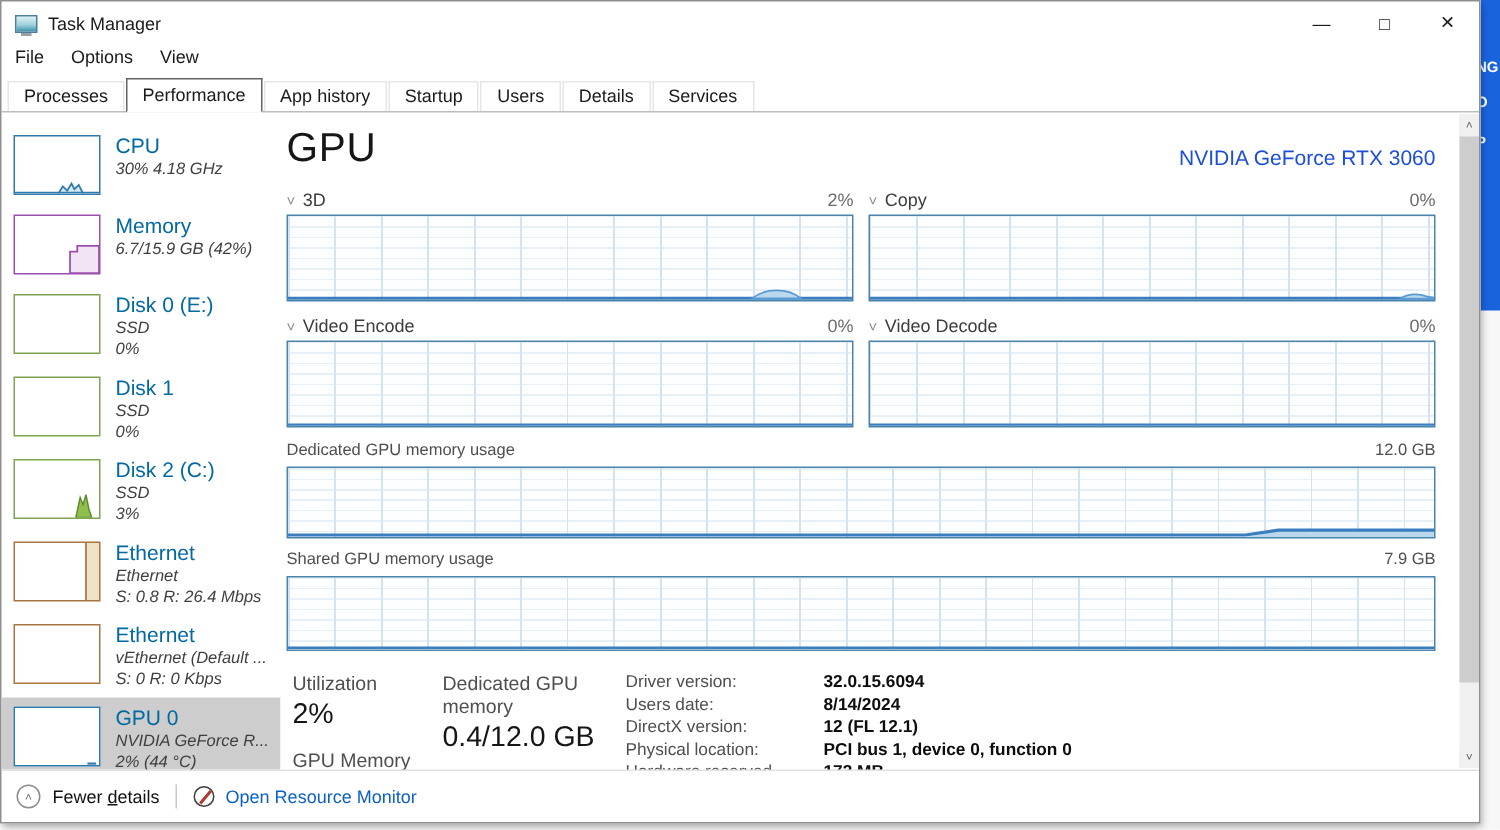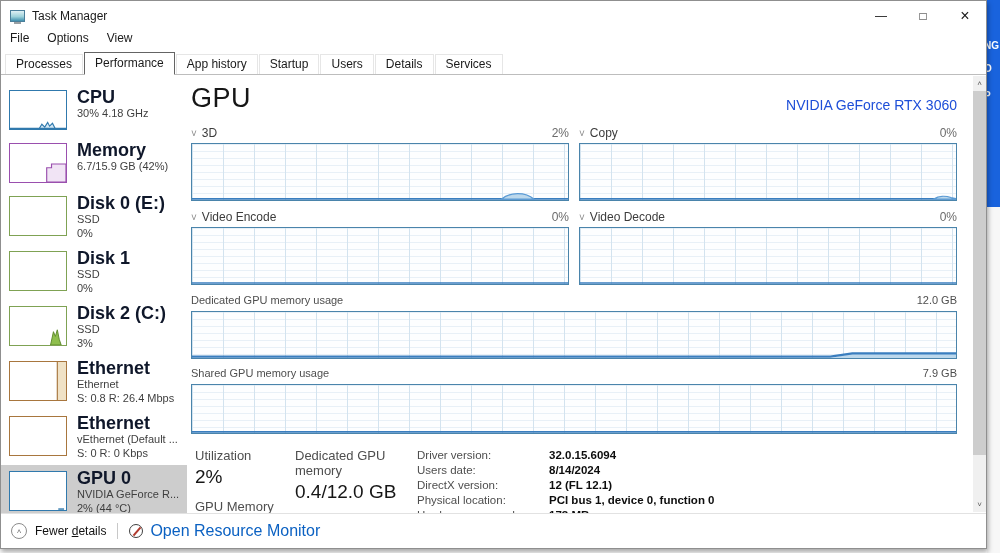--- a/index.html
+++ b/index.html
@@ -54,22 +54,22 @@
   .sidebar { position:absolute; left:0; top:0; bottom:0; width:186px; padding-top:9px; overflow:hidden; }
   .sb-item { display:flex; align-items:flex-start; padding:5px 6px 5px 8px; min-height:53px; }
   .sb-item.selected { background:#cdcdcd; }
   .thumb { width:58px; height:40px; background:#fff; position:relative; flex:0 0 auto; margin-top:1px; }
   .thumb svg { position:absolute; inset:0; width:100%; height:100%; }
   .t-blue   { border:1px solid #3079ad; }
   .t-purple { border:1px solid #9a4fae; }
   .t-green  { border:1px solid #7fa253; }
   .t-brown  { border:1px solid #a8763e; }
   .sb-text { padding-left:10px; min-width:0; }
-  .sb-title { font-size:18px; color:#0f172a; line-height:17px; white-space:nowrap;font-weight:bold; }
-  .sb-sub { font-size:11px; color:#3f3f3f; line-height:14px; white-space:nowrap; }
+  .sb-title { font-size:14px; color:#0369a1; line-height:17px; white-space:nowrap; }
+  .sb-sub { font-size:11px; color:#3f3f3f; line-height:14px; white-space:nowrap;font-style:italic; }
 
   
   .main { position:absolute; left:190px; top:0; width:766px; padding-top:6px; }
   .gpu-header { display:flex; align-items:flex-end; margin:2px 0 13px; }
   .gpu-title { font-size:27px; font-weight:300; letter-spacing:.5px; color:#161616; line-height:30px; }
   .gpu-device { margin-left:auto; font-size:14px; color:#1d4ed8; }
 
   .chart-row2 { display:flex; gap:10px; }
   .chart-col { flex:1 1 0; min-width:0; }
   .chart-hdr { display:flex; align-items:baseline; font-size:12px; color:#3c3c3c; margin-bottom:2px; height:15px; }
@@ -112,21 +112,21 @@
   
   .footer { flex:0 0 auto; height:35px; border-top:1px solid #e2e2e2; display:flex; align-items:center; padding:0 10px; }
   .circle-icon { width:16px; height:16px; border:1px solid #8c8c8c; border-radius:50%;
                  display:flex; align-items:center; justify-content:center; font-size:8px; color:#6d6d6d; flex:0 0 auto; }
   .fewer-label { font-size:12px; margin-left:8px; color:#111; }
   .footer-sep { width:1px; height:16px; background:#c8c8c8; margin:0 11px; }
   .resmon-icon { width:14px; height:14px; border:1px solid #3f3f3f; border-radius:50%; position:relative;
                  background:#fff; flex:0 0 auto; }
   .resmon-icon::after { content:""; position:absolute; left:6px; top:1px; width:2px; height:11px;
                         background:#b03a2e; transform:rotate(40deg); }
-  .resmon-link { font-size:16px; color:#0b61c2; margin-left:7px; }
+  .resmon-link { font-size:12px; color:#0b61c2; margin-left:7px; }
 </style>
 </head>
 <body>
 
 <div class="bg-strip">
   <div class="bg-blue">
     <div class="bg-frag" style="top:40px">NG</div>
     <div class="bg-frag" style="top:63px">O</div>
     <div class="bg-frag" style="top:90px">P</div>
   </div>

